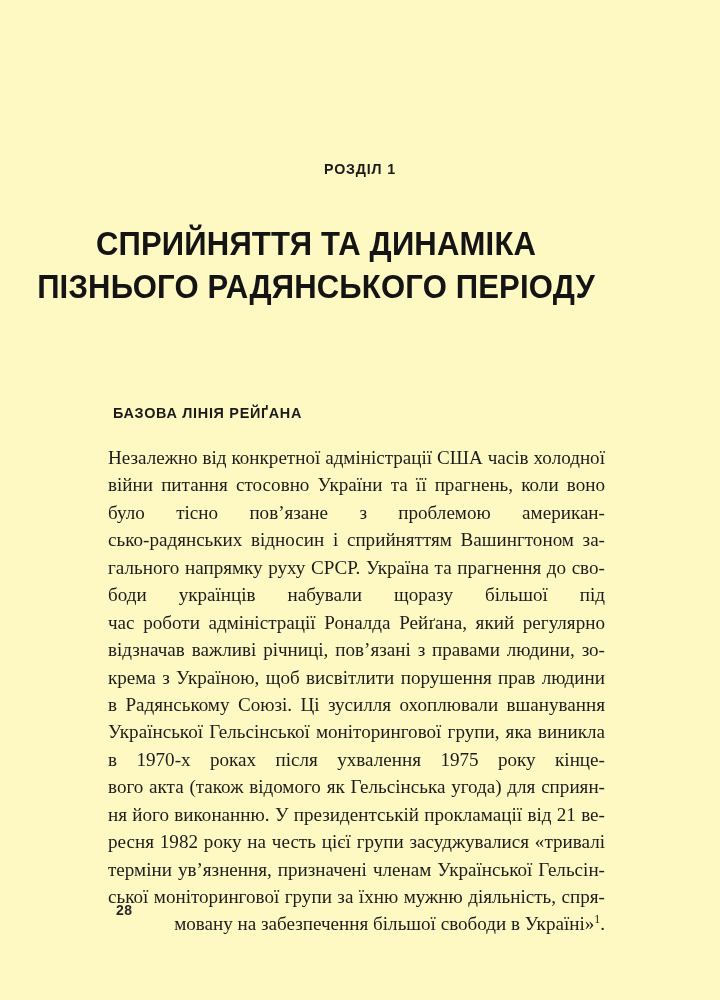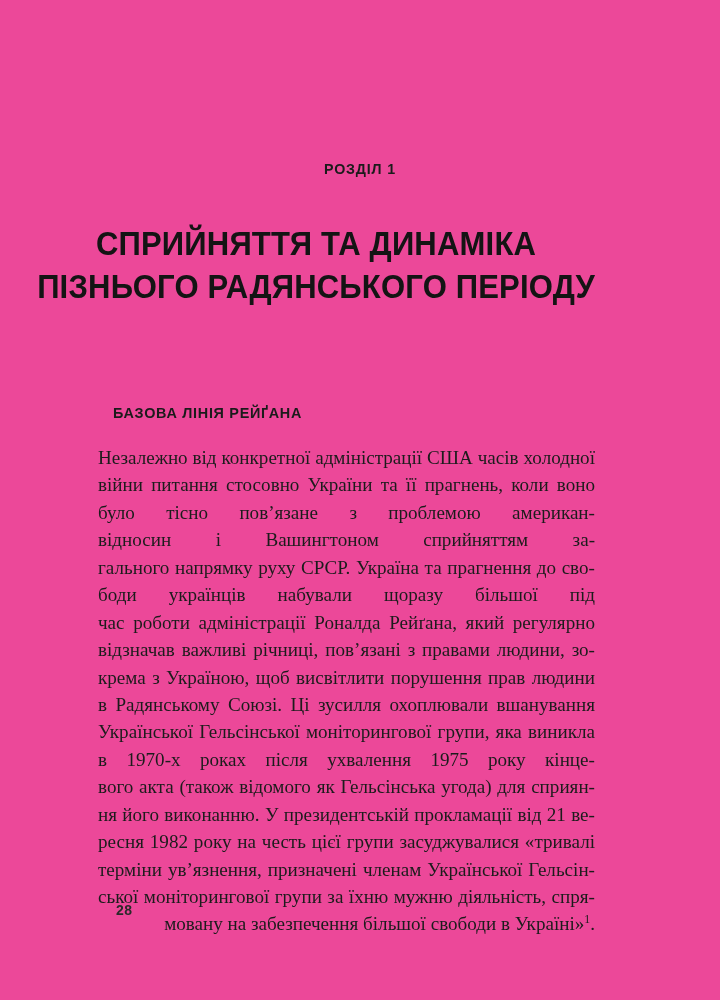--- a/index.html
+++ b/index.html
@@ -15,21 +15,21 @@
     color: #1a1a1a;
     overflow: hidden;
     position: relative;
   }
 
   .page {
     position: absolute;
     inset: 0;
     width: 720px;
     height: 1000px;
-    background: #ec4899;
+    background: #fef9c3;
   }
 
   
   .chapter-label {
     position: absolute;
     left: 0;
     top: 160px;
     width: 720px;
     text-align: center;
     font-family: "Liberation Sans", "DejaVu Sans", sans-serif;
@@ -69,21 +69,21 @@
     font-size: 15.5px;
     letter-spacing: 0.75px;
     color: #1b1b1b;
     transform: scaleX(0.93);
     transform-origin: left center;
   }
 
   
   .body-text {
     position: absolute;
-    left: 98px;
+    left: 108px;
     top: 444px;
     width: 497px;
     font-size: 19.1px;
     line-height: 27.45px;
     color: #1c1c1c;
     text-align: justify;
   }
   .body-text .bline {
     display: flex;
     justify-content: space-between;
@@ -127,21 +127,21 @@
     <span class="tline">СПРИЙНЯТТЯ ТА ДИНАМІКА</span>
     <span class="tline">ПІЗНЬОГО РАДЯНСЬКОГО ПЕРІОДУ</span>
   </div>
 
   <div class="section-heading">БАЗОВА ЛІНІЯ РЕЙҐАНА</div>
 
   <div class="body-text">
       <div class="bline"><span>Незалежно</span><span>від</span><span>конкретної</span><span>адміністрації</span><span>США</span><span>часів</span><span>холодної</span></div>
       <div class="bline"><span>війни</span><span>питання</span><span>стосовно</span><span>України</span><span>та</span><span>її</span><span>прагнень,</span><span>коли</span><span>воно</span></div>
       <div class="bline"><span>було</span><span>тісно</span><span>пов’язане</span><span>з</span><span>проблемою</span><span>американ-</span></div>
-      <div class="bline"><span>відносин</span><span>і</span><span>Вашингтоном</span><span>сприйняттям</span><span>за-</span></div>
+      <div class="bline"><span>сько-радянських</span><span>відносин</span><span>і</span><span>сприйняттям</span><span>Вашингтоном</span><span>за-</span></div>
       <div class="bline"><span>гального</span><span>напрямку</span><span>руху</span><span>СРСР.</span><span>Україна</span><span>та</span><span>прагнення</span><span>до</span><span>сво-</span></div>
       <div class="bline"><span>боди</span><span>українців</span><span>набували</span><span>щоразу</span><span>більшої</span><span>під</span></div>
       <div class="bline"><span>час</span><span>роботи</span><span>адміністрації</span><span>Роналда</span><span>Рейґана,</span><span>який</span><span>регулярно</span></div>
       <div class="bline"><span>відзначав</span><span>важливі</span><span>річниці,</span><span>пов’язані</span><span>з</span><span>правами</span><span>людини,</span><span>зо-</span></div>
       <div class="bline"><span>крема</span><span>з</span><span>Україною,</span><span>щоб</span><span>висвітлити</span><span>порушення</span><span>прав</span><span>людини</span></div>
       <div class="bline"><span>в</span><span>Радянському</span><span>Союзі.</span><span>Ці</span><span>зусилля</span><span>охоплювали</span><span>вшанування</span></div>
       <div class="bline"><span>Української</span><span>Гельсінської</span><span>моніторингової</span><span>групи,</span><span>яка</span><span>виникла</span></div>
       <div class="bline"><span>в</span><span>1970-х</span><span>роках</span><span>після</span><span>ухвалення</span><span>1975</span><span>року</span><span>кінце-</span></div>
       <div class="bline"><span>вого</span><span>акта</span><span>(також</span><span>відомого</span><span>як</span><span>Гельсінська</span><span>угода)</span><span>для</span><span>сприян-</span></div>
       <div class="bline"><span>ня</span><span>його</span><span>виконанню.</span><span>У</span><span>президентській</span><span>прокламації</span><span>від</span><span>21</span><span>ве-</span></div>

